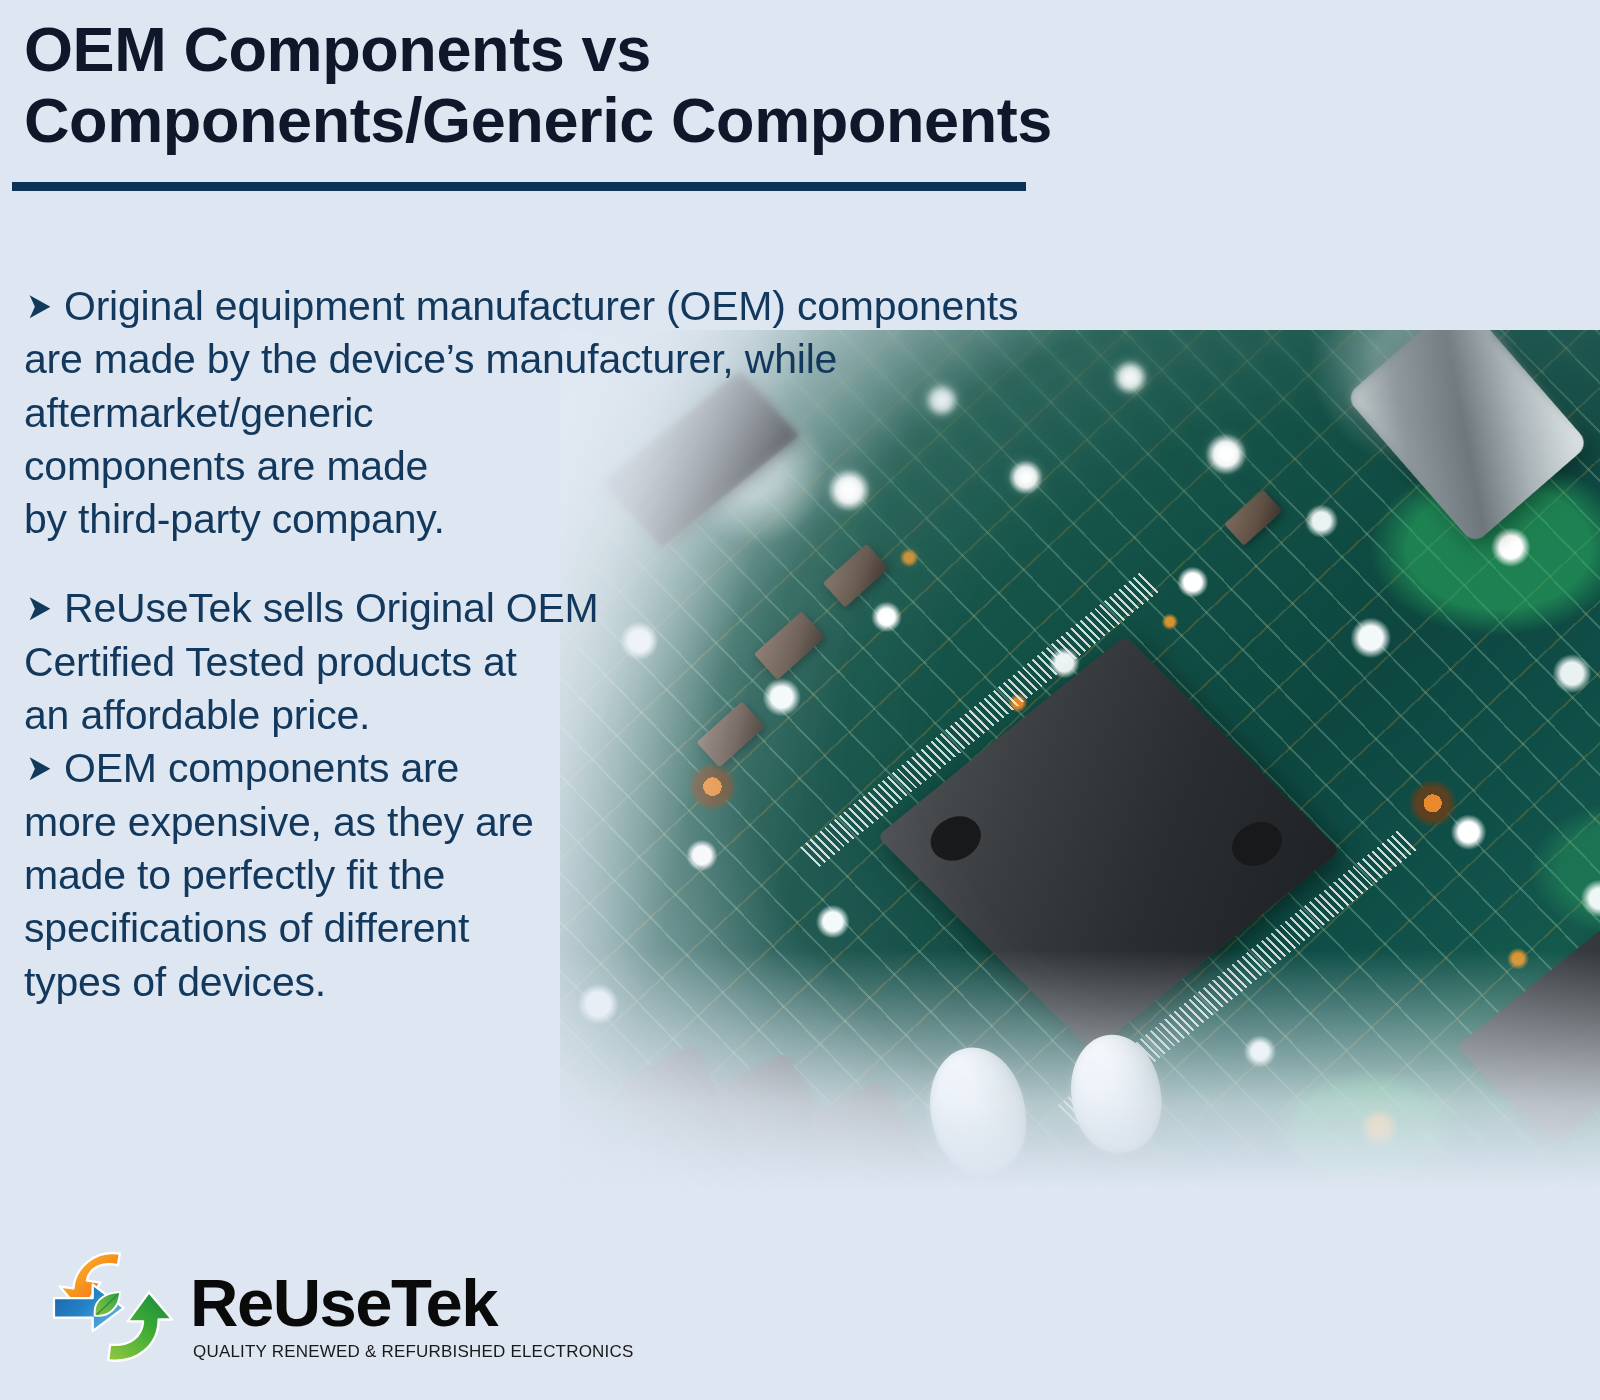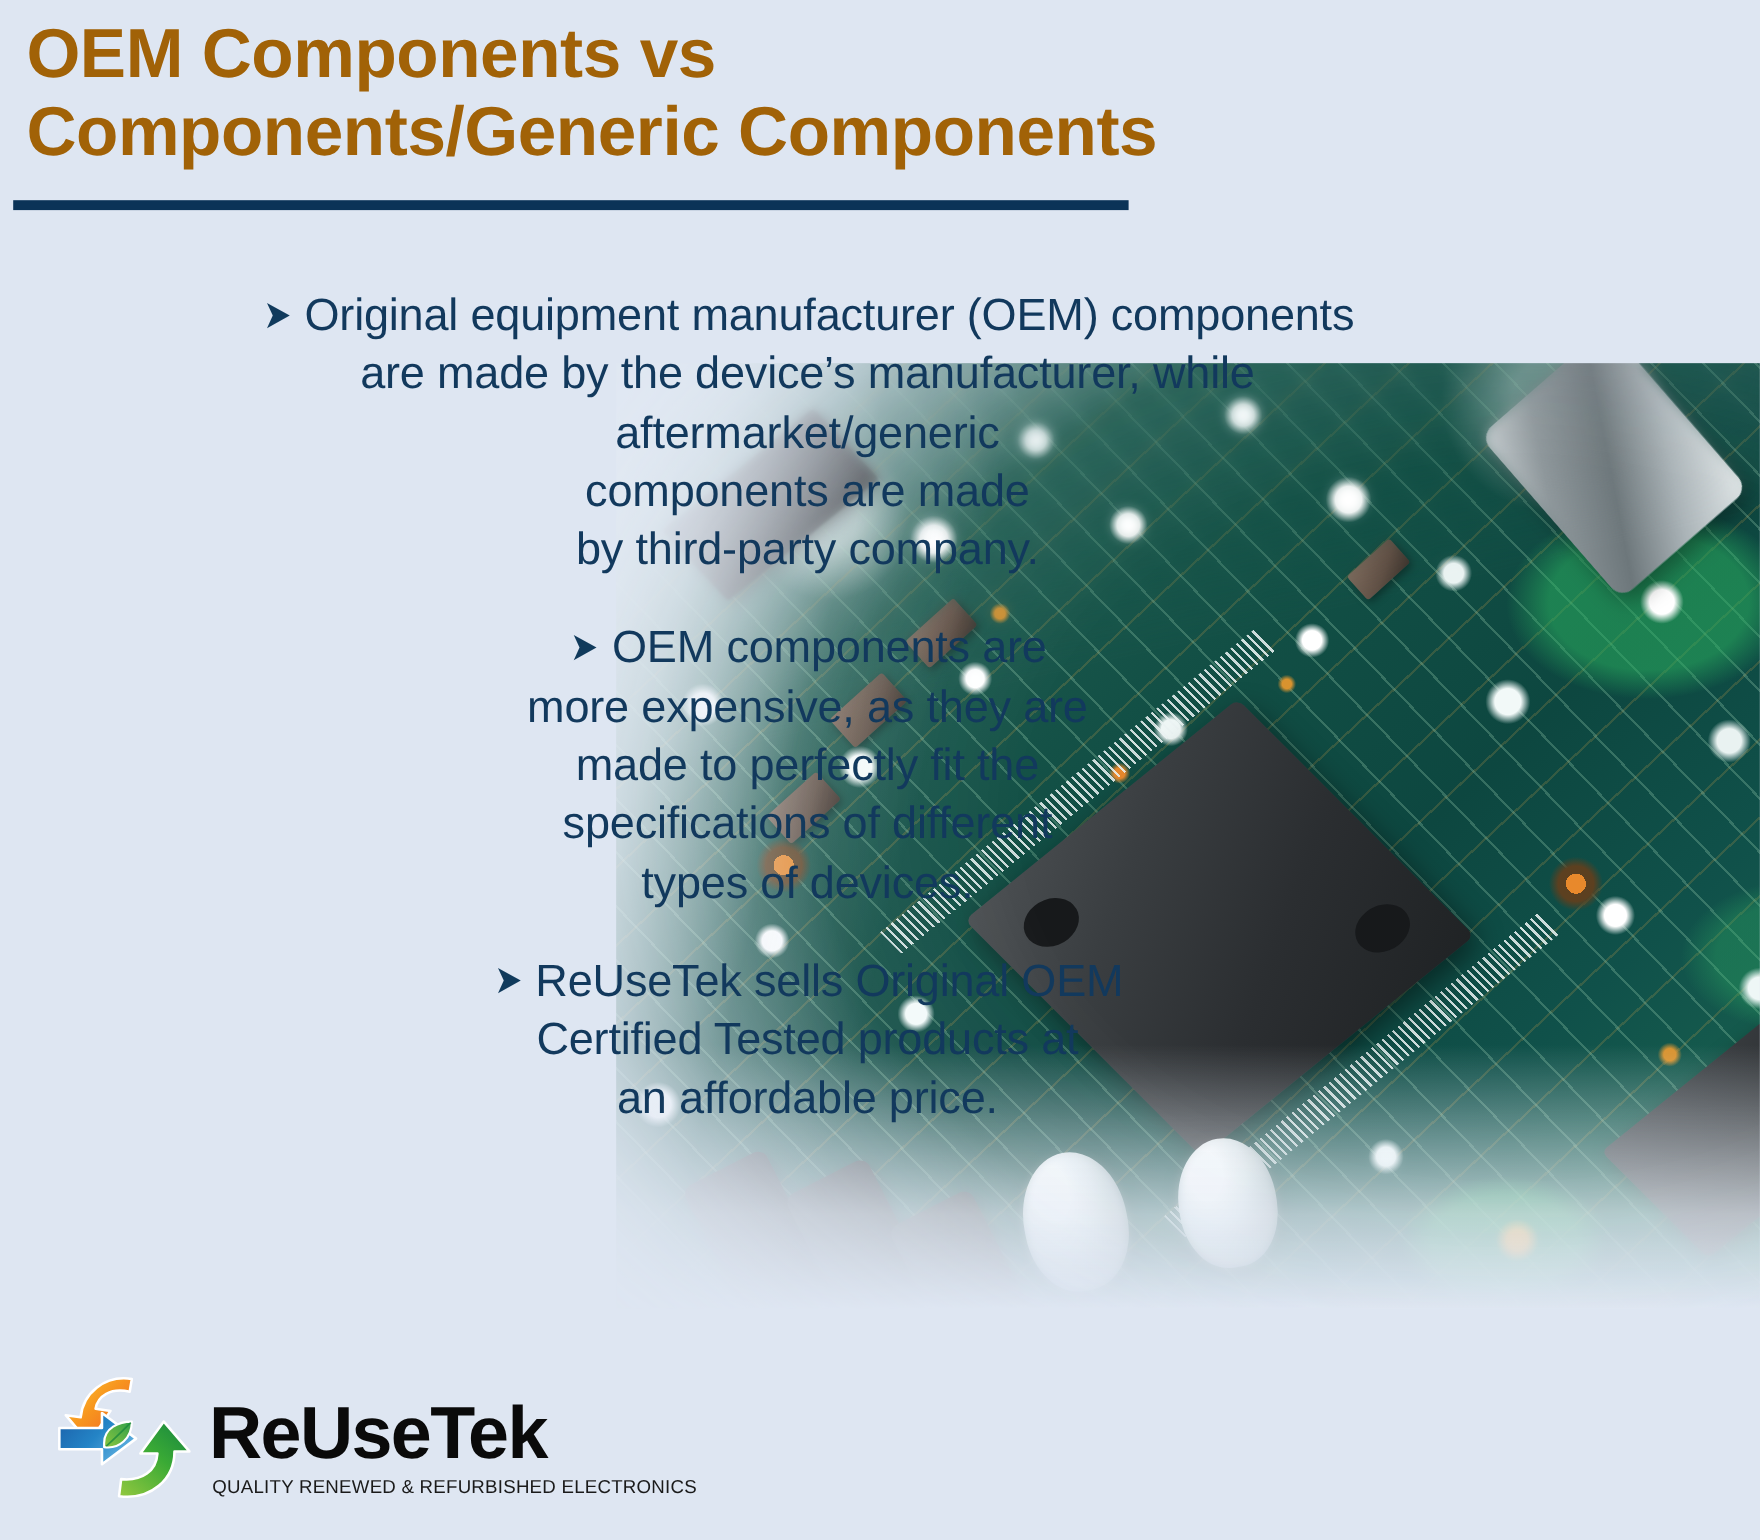--- a/index.html
+++ b/index.html
@@ -266,42 +266,41 @@
       linear-gradient(to bottom, rgba(231,238,246,0.0) 72%, rgba(231,238,246,0.75) 90%, rgba(222,230,242,1) 100%);
     pointer-events: none;
   }
 
   
   .title {
     position: absolute;
     left: 24px;
     top: 14px;
     width: 1400px;
-    color: #a16207;
+    color: #0f172a;
     font-size: 63px;
     line-height: 1.13;
     font-weight: 700;
     letter-spacing: -0.4px;
   }
   .title-rule {
     position: absolute;
     left: 12px;
     top: 182px;
     width: 1014px;
     height: 9px;
     background: #0b3357;
   }
 
   .bullets {
     position: absolute;
     left: 24px;
-    top: 260px;
+    top: 280px;
     width: 1420px;
     color: #10395e;
-    text-align: center;
   }
   .bullet {
     position: relative;
     font-size: 41px;
     line-height: 1.30;
     font-weight: 400;
     color: #12395d;
     white-space: pre-line;
     letter-spacing: -0.2px;
   }
@@ -385,28 +384,28 @@
     <div>Components/Generic Components</div>
   </div>
   <div class="title-rule"></div>
 
   <div class="bullets">
     <div class="bullet b1"><span class="arrow">➤</span><span>Original equipment manufacturer (OEM) components
 are made by the device’s manufacturer, while
 aftermarket/generic
 components are made
 by third-party company.</span></div>
+    <div class="bullet b3"><span class="arrow">➤</span><span>ReUseTek sells Original OEM
+Certified Tested products at
+an affordable price.</span></div>
     <div class="bullet b2"><span class="arrow">➤</span><span>OEM components are
 more expensive, as they are
 made to perfectly fit the
 specifications of different
 types of devices.</span></div>
-    <div class="bullet b3"><span class="arrow">➤</span><span>ReUseTek sells Original OEM
-Certified Tested products at
-an affordable price.</span></div>
   </div>
 
   <div class="logo">
     <svg class="logo-mark" viewBox="0 0 130 134">
       <defs>
         <linearGradient id="gOrange" x1="0" y1="0" x2="1" y2="1">
           <stop offset="0%" stop-color="#fdc830"></stop>
           <stop offset="45%" stop-color="#f7941e"></stop>
           <stop offset="100%" stop-color="#ef5a28"></stop>
         </linearGradient>

